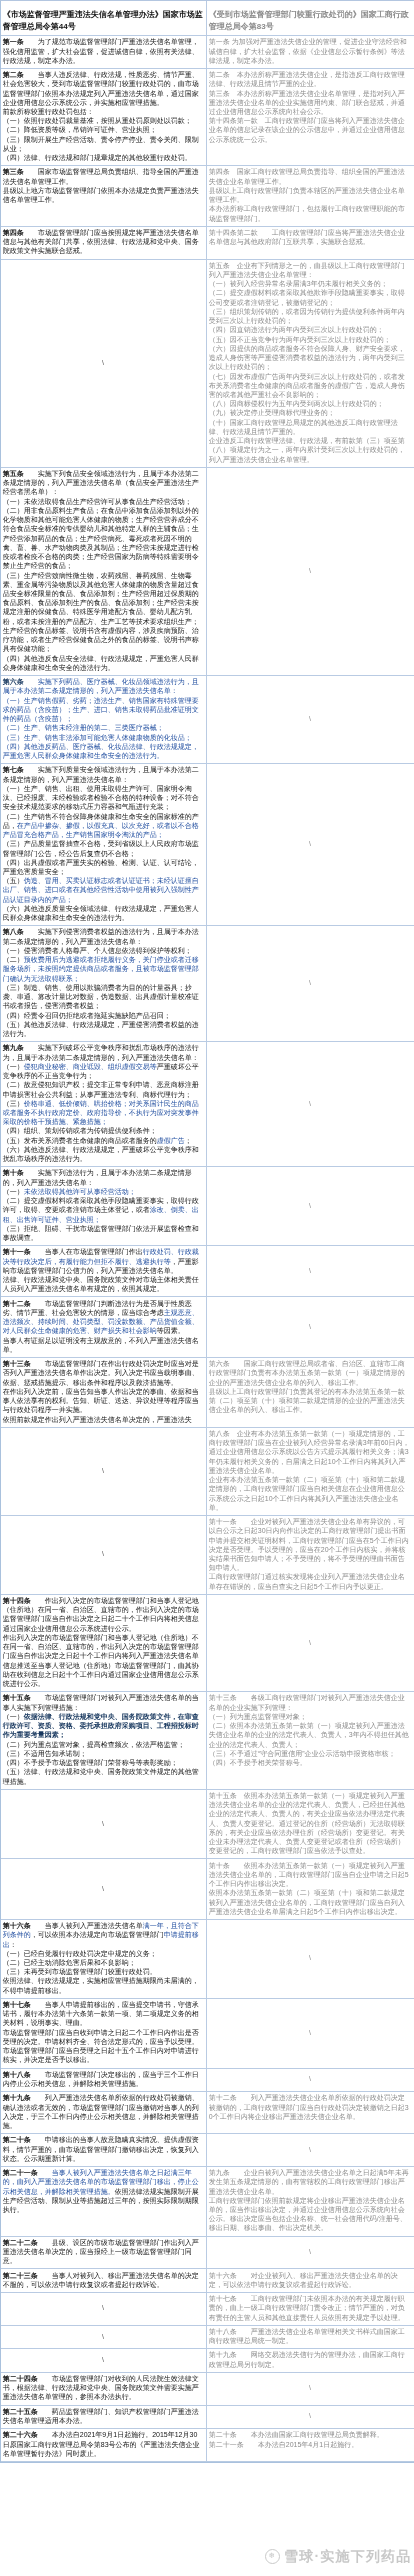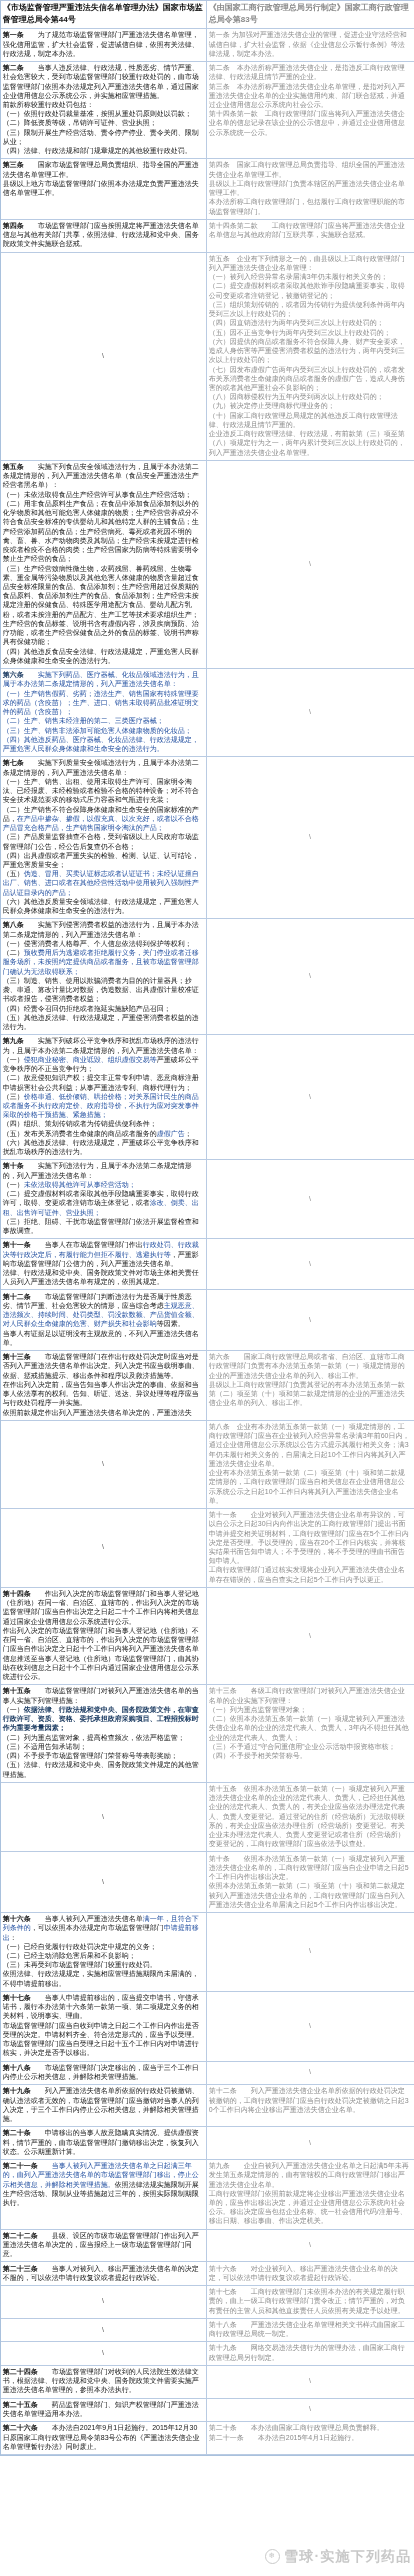--- a/index.html
+++ b/index.html
@@ -8,21 +8,21 @@
     font-family:"Liberation Sans","DejaVu Sans",sans-serif;
     font-size:7px;line-height:1.32;color:#141414;
   }
   .cmp-table{border:0.6px solid #a9c1dd;border-top:1.2px solid #b3c6e0;}
   .row{display:flex;border-bottom:1.2px solid #b9cbe3;background:#fff;}
   .row:last-child{border-bottom:0.6px solid #b9cbe3;}
   .cell{padding:1.2px 2.9px 2.9px 1.8px;box-sizing:border-box;}
   .cell.left{width:206px;flex:0 0 206px;border-right:0.6px solid #b9cbe3;}
   .cell.right{flex:1;color:#8b8b8b;}
   .cell p{margin:0;word-break:break-all;}
-  .header-row .cell{font-weight:bold;font-size:8px;line-height:1.45;padding-top:1px;}
+  .header-row .cell{font-weight:bold;font-size:8px;line-height:1.45;padding-top:8px;}
   .bd{font-weight:bold;}
   .blue{color:#1d4b9e;}
   .blue.bd{color:#17375e;}
   .cell.empty{display:flex;align-items:center;justify-content:center;}
   .empty-mark{color:#555;}
   .right .empty-mark{color:#8b8b8b;}
   .watermark{
     position:absolute;right:3.5px;top:2547px;
     display:flex;align-items:center;gap:4.1px;
     color:#c3c3c3;font-size:14px;font-weight:bold;
@@ -36,21 +36,21 @@
 </style>
 </head>
 <body>
 
 <div class="cmp-table" id="cmp-table">
     <div class="row header-row">
       <div class="cell left">
         <p><span class="bd">《市场监督管理严重违法失信名单管理办法》国家市场监督管理总局令第44号</span></p>
       </div>
       <div class="cell right">
-        <p><span class="bd">《由国家工商行政管理总局另行制定》国家工商行政管理总局令第83号</span></p>
+        <p><span class="bd">《受到市场监督管理部门较重行政处罚的》国家工商行政管理总局令第83号</span></p>
       </div>
     </div>
     <div class="row">
       <div class="cell left">
         <p><span class="bd">第一条</span><span>　　为了规范市场监督管理部门严重违法失信名单管理，强化信用监管，扩大社会监督，促进诚信自律，依照有关法律、行政法规，制定本办法。</span></p>
       </div>
       <div class="cell right">
         <p><span>第一条 为加强对严重违法失信企业的管理，促进企业守法经营和诚信自律，扩大社会监督，依据《企业信息公示暂行条例》等法律法规，制定本办法。</span></p>
       </div>
     </div>

